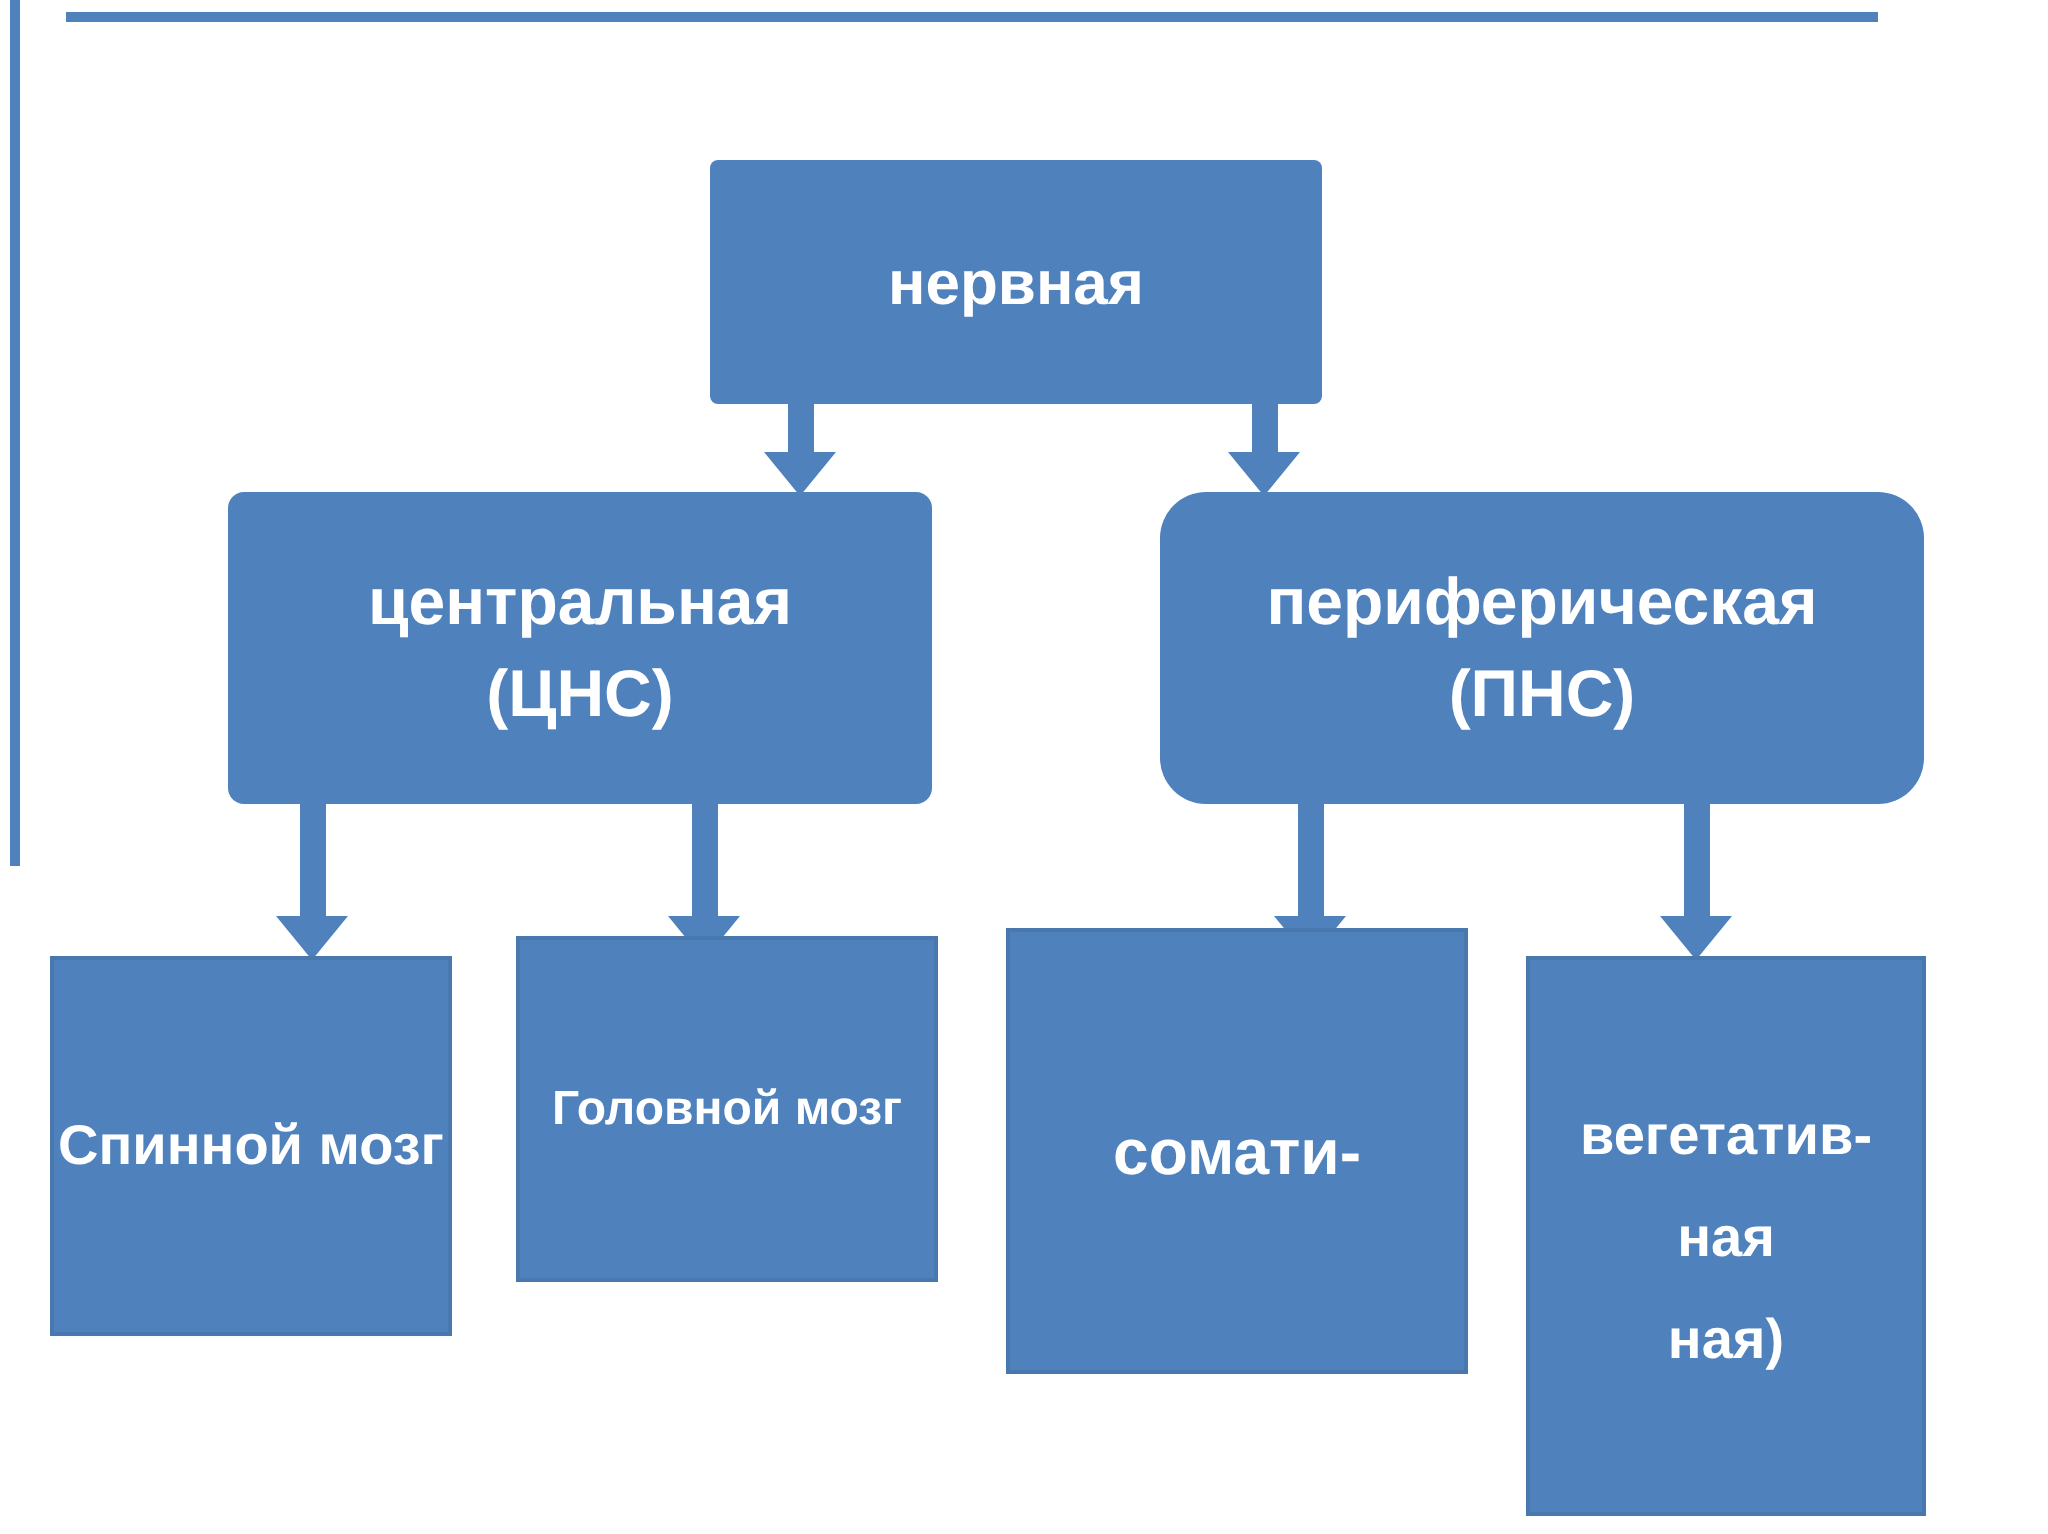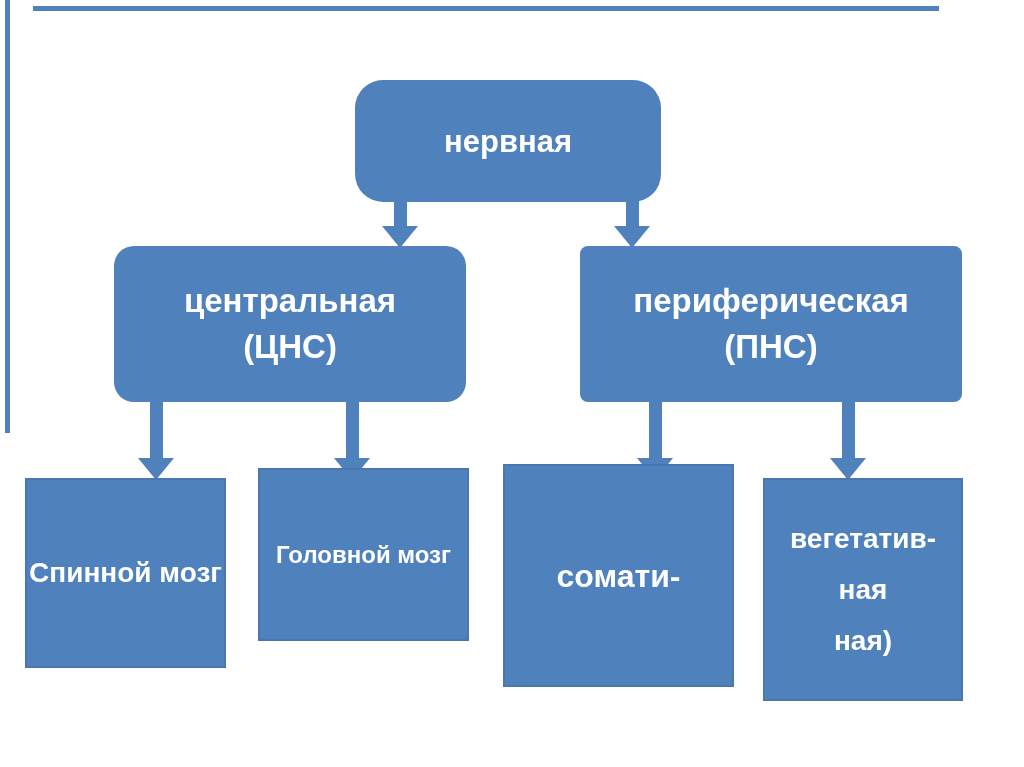--- a/index.html
+++ b/index.html
@@ -30,27 +30,27 @@
     color: var(--text);
     display: flex;
     flex-direction: column;
     align-items: center;
     justify-content: center;
     text-align: center;
     font-weight: bold;
   }
   .node.square { border: 2px solid var(--node-border); }
 
-  #node-root       { left: 355px; top: 80px;  width: 306px; height: 122px; border-radius: 28px; font-size: 31px; line-height: 45px; }
-  #node-central    { left: 114px; top: 246px; width: 352px; height: 156px; border-radius: 20px; font-size: 33px; line-height: 46px; }
-  #node-peripheral { left: 580px; top: 246px; width: 382px; height: 156px; border-radius: 8px; font-size: 33px; line-height: 46px; }
+  #node-root       { left: 355px; top: 80px;  width: 306px; height: 122px; border-radius: 4px; font-size: 31px; line-height: 45px; }
+  #node-central    { left: 114px; top: 246px; width: 352px; height: 156px; border-radius: 8px; font-size: 33px; line-height: 46px; }
+  #node-peripheral { left: 580px; top: 246px; width: 382px; height: 156px; border-radius: 23px; font-size: 33px; line-height: 46px; }
   #node-spinal     { left: 25px;  top: 478px; width: 201px; height: 190px; font-size: 28px; line-height: 30px; }
   #node-brain      { left: 258px; top: 468px; width: 211px; height: 173px; font-size: 24px; line-height: 30px; }
   #node-somatic    { left: 503px; top: 464px; width: 231px; height: 223px; font-size: 32px; line-height: 50px; }
-  #node-vegetative { left: 763px; top: 478px; width: 200px; height: 223px; font-size: 28px; line-height: 51px; }
+  #node-vegetative { left: 763px; top: 478px; width: 200px; height: 280px; font-size: 28px; line-height: 51px; }
 
   .arrow {
     position: absolute;
     width: 36px;
     display: flex;
     flex-direction: column;
     align-items: center;
   }
   .arrow .shaft { width: 13px; flex: 1 1 auto; background: var(--arrow); }
   .arrow .head {

